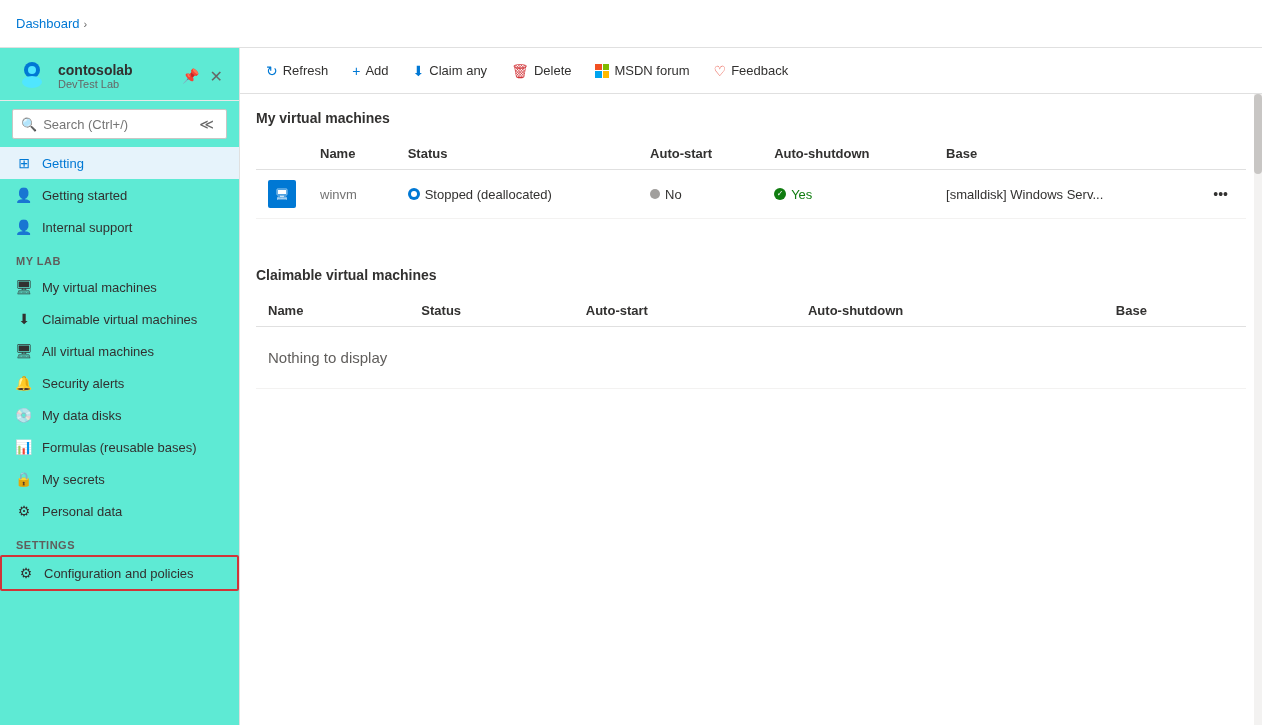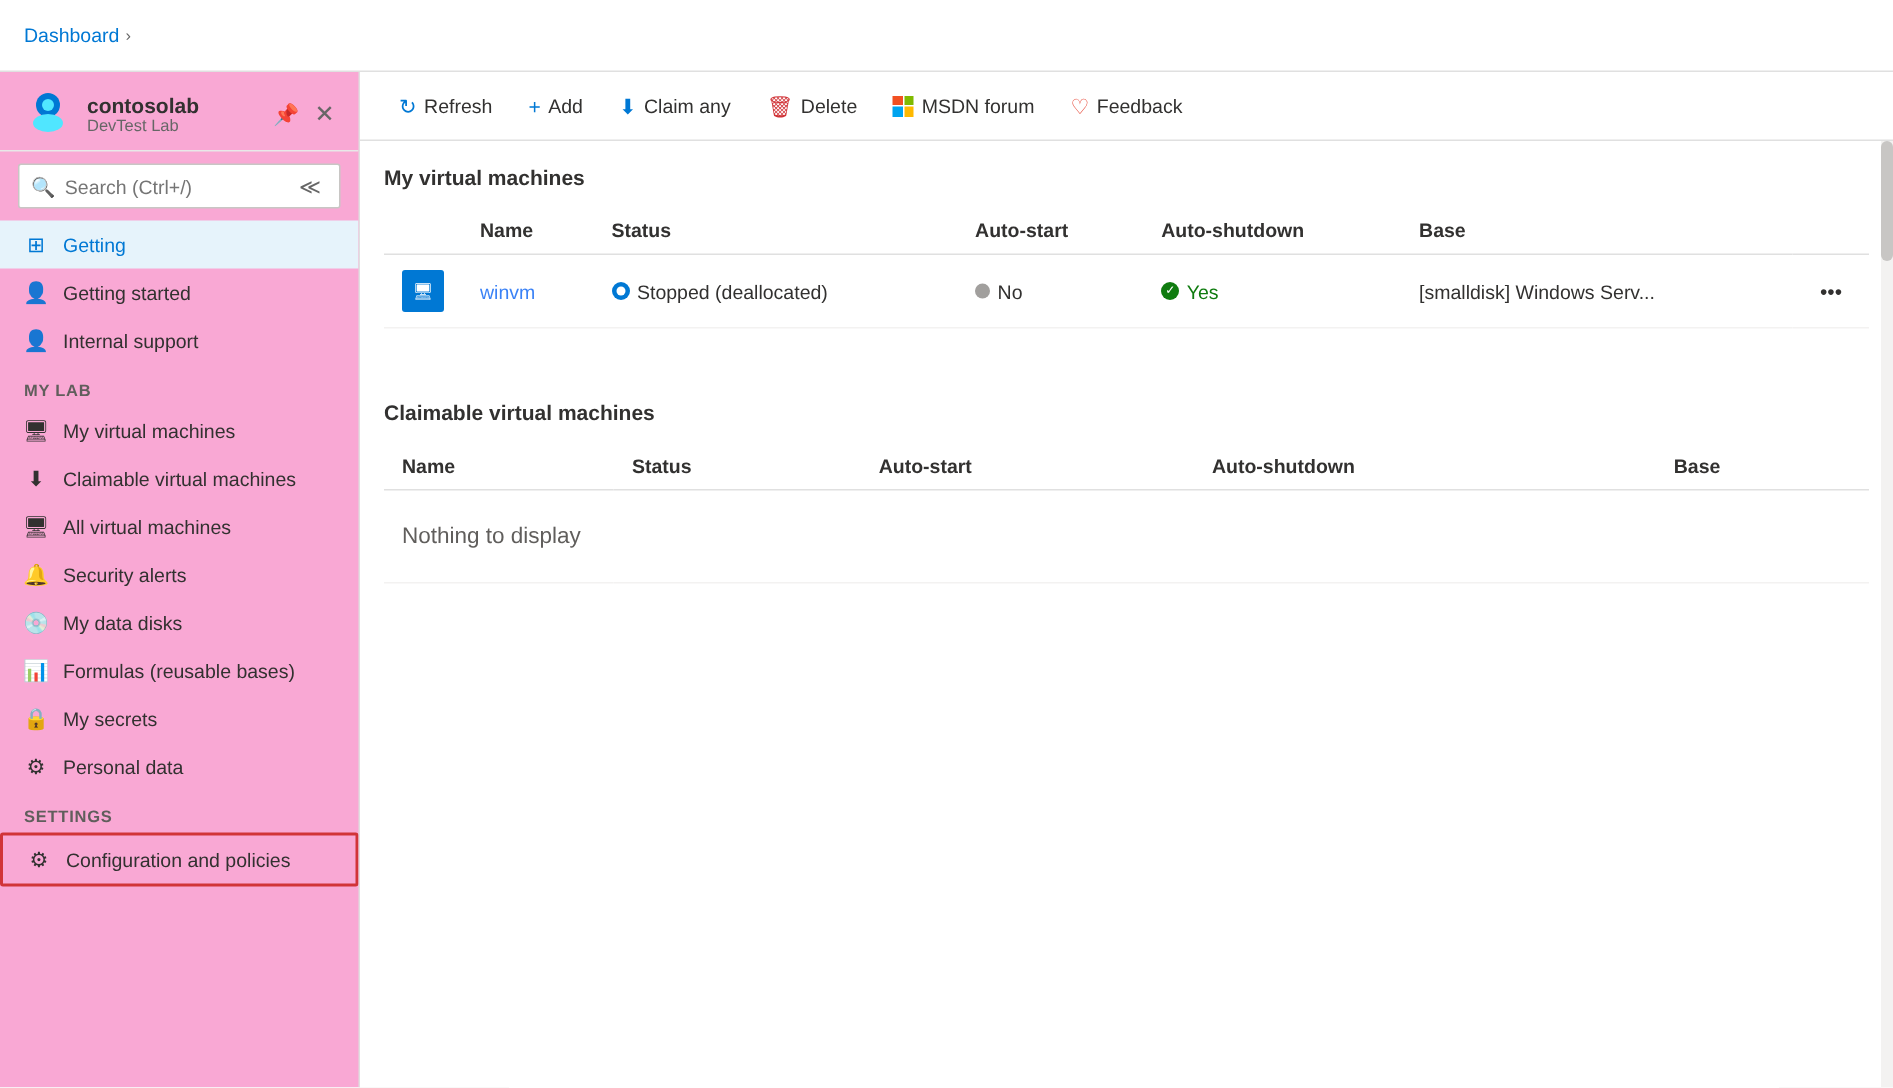--- a/index.html
+++ b/index.html
@@ -24,21 +24,21 @@
 
     .main-layout {
       display: flex;
       flex: 1;
       overflow: hidden;
     }
 
     
     .sidebar {
       width: 240px;
-      background: #f9a8d4;
+      background: #5eead4;
       border-right: 1px solid #e0e0e0;
       display: flex;
       flex-direction: column;
       overflow-y: auto;
       flex-shrink: 0;
     }
 
     .sidebar-header {
       padding: 12px 16px 8px;
       display: flex;
@@ -459,21 +459,21 @@
               <th>Auto-shutdown</th>
               <th>Base</th>
               <th style="width:40px;"></th>
             </tr>
           </thead>
           <tbody>
             <tr>
               <td>
                 <div style="width:28px;height:28px;background:#0078d4;border-radius:2px;display:flex;align-items:center;justify-content:center;color:white;font-size:11px;">🖥</div>
               </td>
-              <td style="color:#3b82f6;cursor:pointer;">winvm</td>
+              <td style="color:#737373;cursor:pointer;">winvm</td>
               <td>
                 <div class="status-stopped">
                   <div class="status-dot-stopped"></div>
                   <span>Stopped (deallocated)</span>
                 </div>
               </td>
               <td>
                 <div class="auto-start-no">
                   <div class="dot-gray"></div>
                   <span>No</span>

